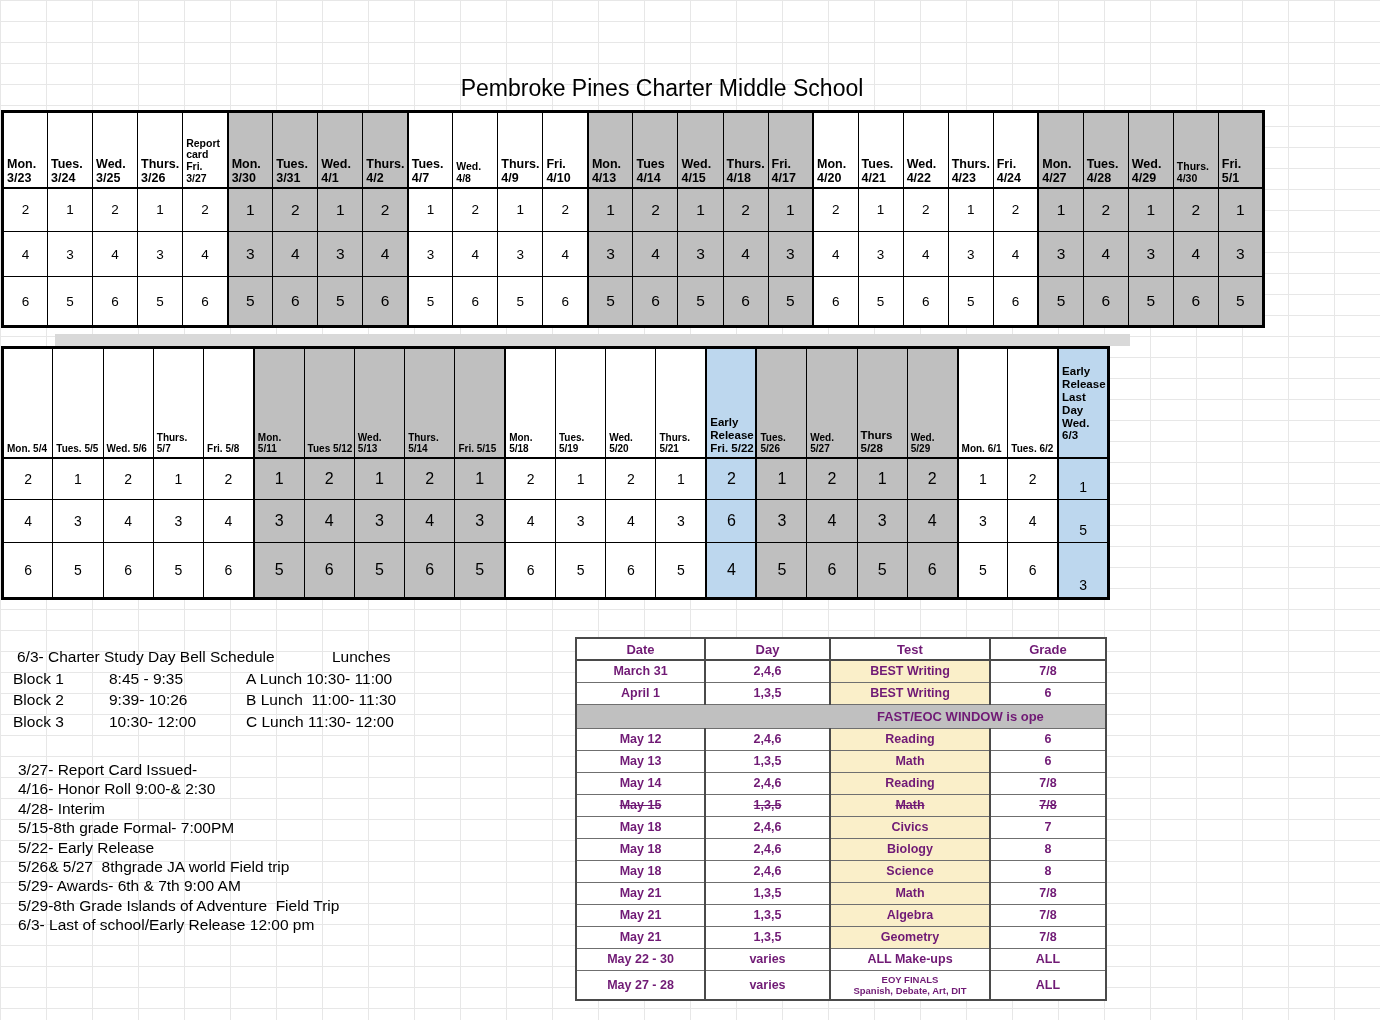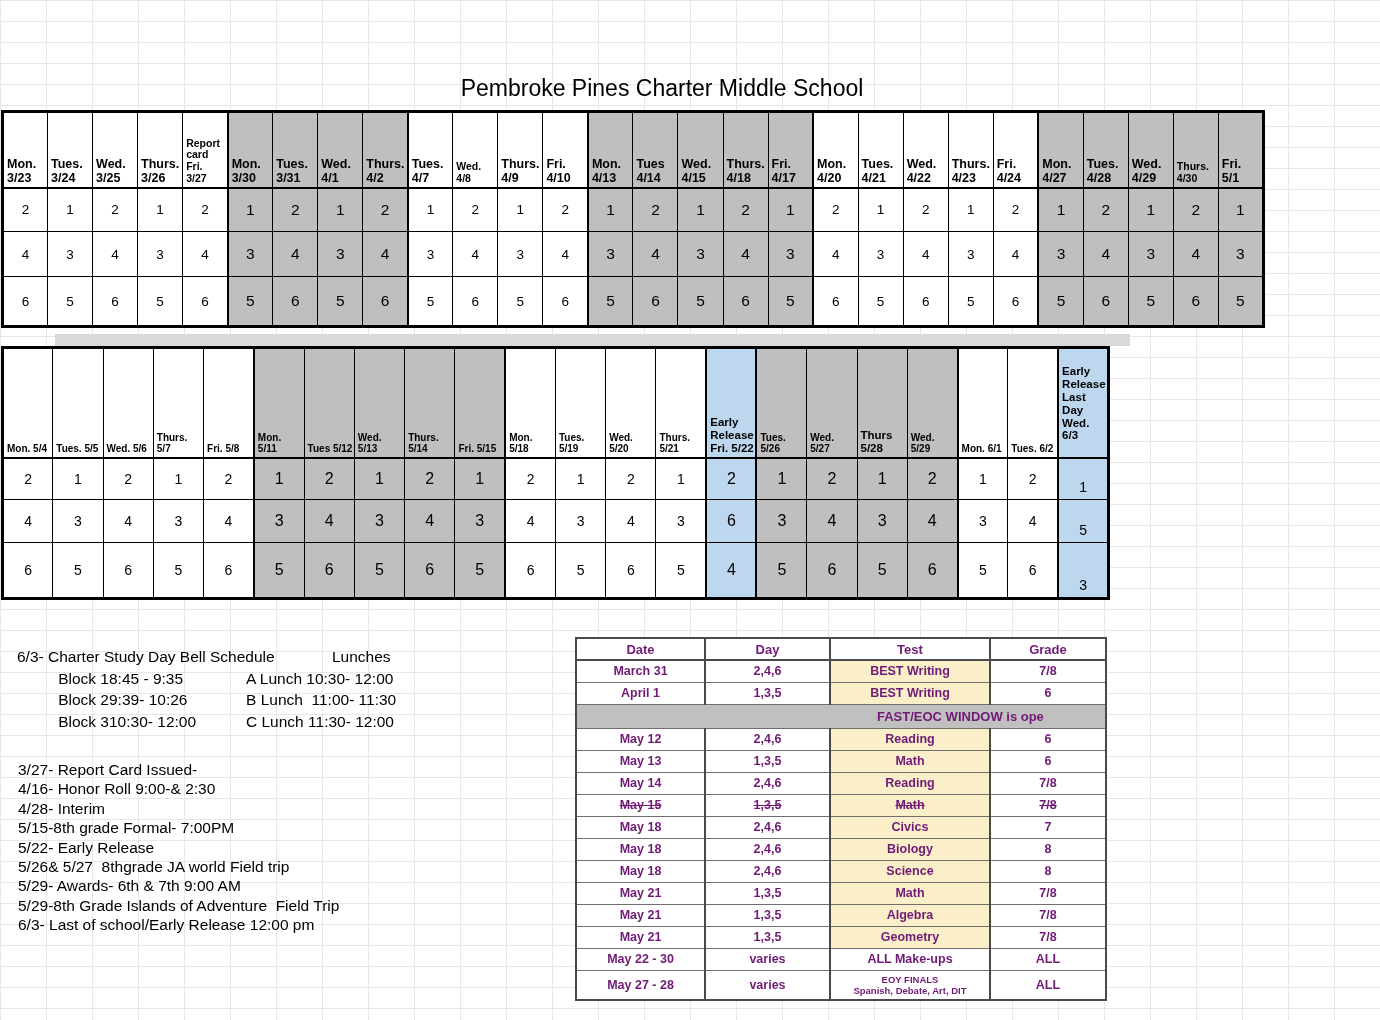--- a/index.html
+++ b/index.html
@@ -55,21 +55,21 @@
   .grid2 td { font-size:14px; }
   .grid2 td.gray, .grid2 td.blue { font-size:16px; }
   .grid2 td.vb { vertical-align:bottom; padding-bottom:4px; font-size:14px; }
 
   
   .bell { position:absolute; left:12px; top:646px; width:560px;
           font-size:15.5px; line-height:21.5px; }
   .bell span { display:inline-block; white-space:pre; vertical-align:top; }
   .bl-row { display:flex; }
   .bl-head  { width:320px; padding-left:5px; }
-  .c-block  { width:97px;  padding-left:1px;text-align:right; }
+  .c-block  { width:97px;  padding-left:1px; }
   .c-time   { width:137px; }
 
   
   .notes { position:absolute; left:18px; top:760px; width:540px;
            font-size:15.5px; line-height:19.4px; white-space:pre; }
 
   
   table.tests { position:absolute; left:575px; top:637px; width:530px;
                 border-collapse:collapse; table-layout:fixed; background:#fff;
                 border:2px solid #4a4a4a; font-weight:bold; color:#701a75; }
@@ -325,21 +325,21 @@
 
   <div class="bell">
     <div class="bl-row">
       <span class="bl-head">6/3- Charter Study Day Bell Schedule</span>
       <span>Lunches</span>
     </div>
     <div id="bell-rows">
         <div class="bl-row">
           <span class="c-block">Block 1</span>
           <span class="c-time">8:45 - 9:35</span>
-          <span class="c-lunch">A Lunch 10:30- 12:00</span>
+          <span class="c-lunch">A Lunch 10:30- 11:00</span>
         </div>
         <div class="bl-row">
           <span class="c-block">Block 2</span>
           <span class="c-time">9:39- 10:26</span>
           <span class="c-lunch">B Lunch  11:00- 11:30</span>
         </div>
         <div class="bl-row">
           <span class="c-block">Block 3</span>
           <span class="c-time">10:30- 12:00</span>
           <span class="c-lunch">C Lunch 11:30- 12:00</span>

